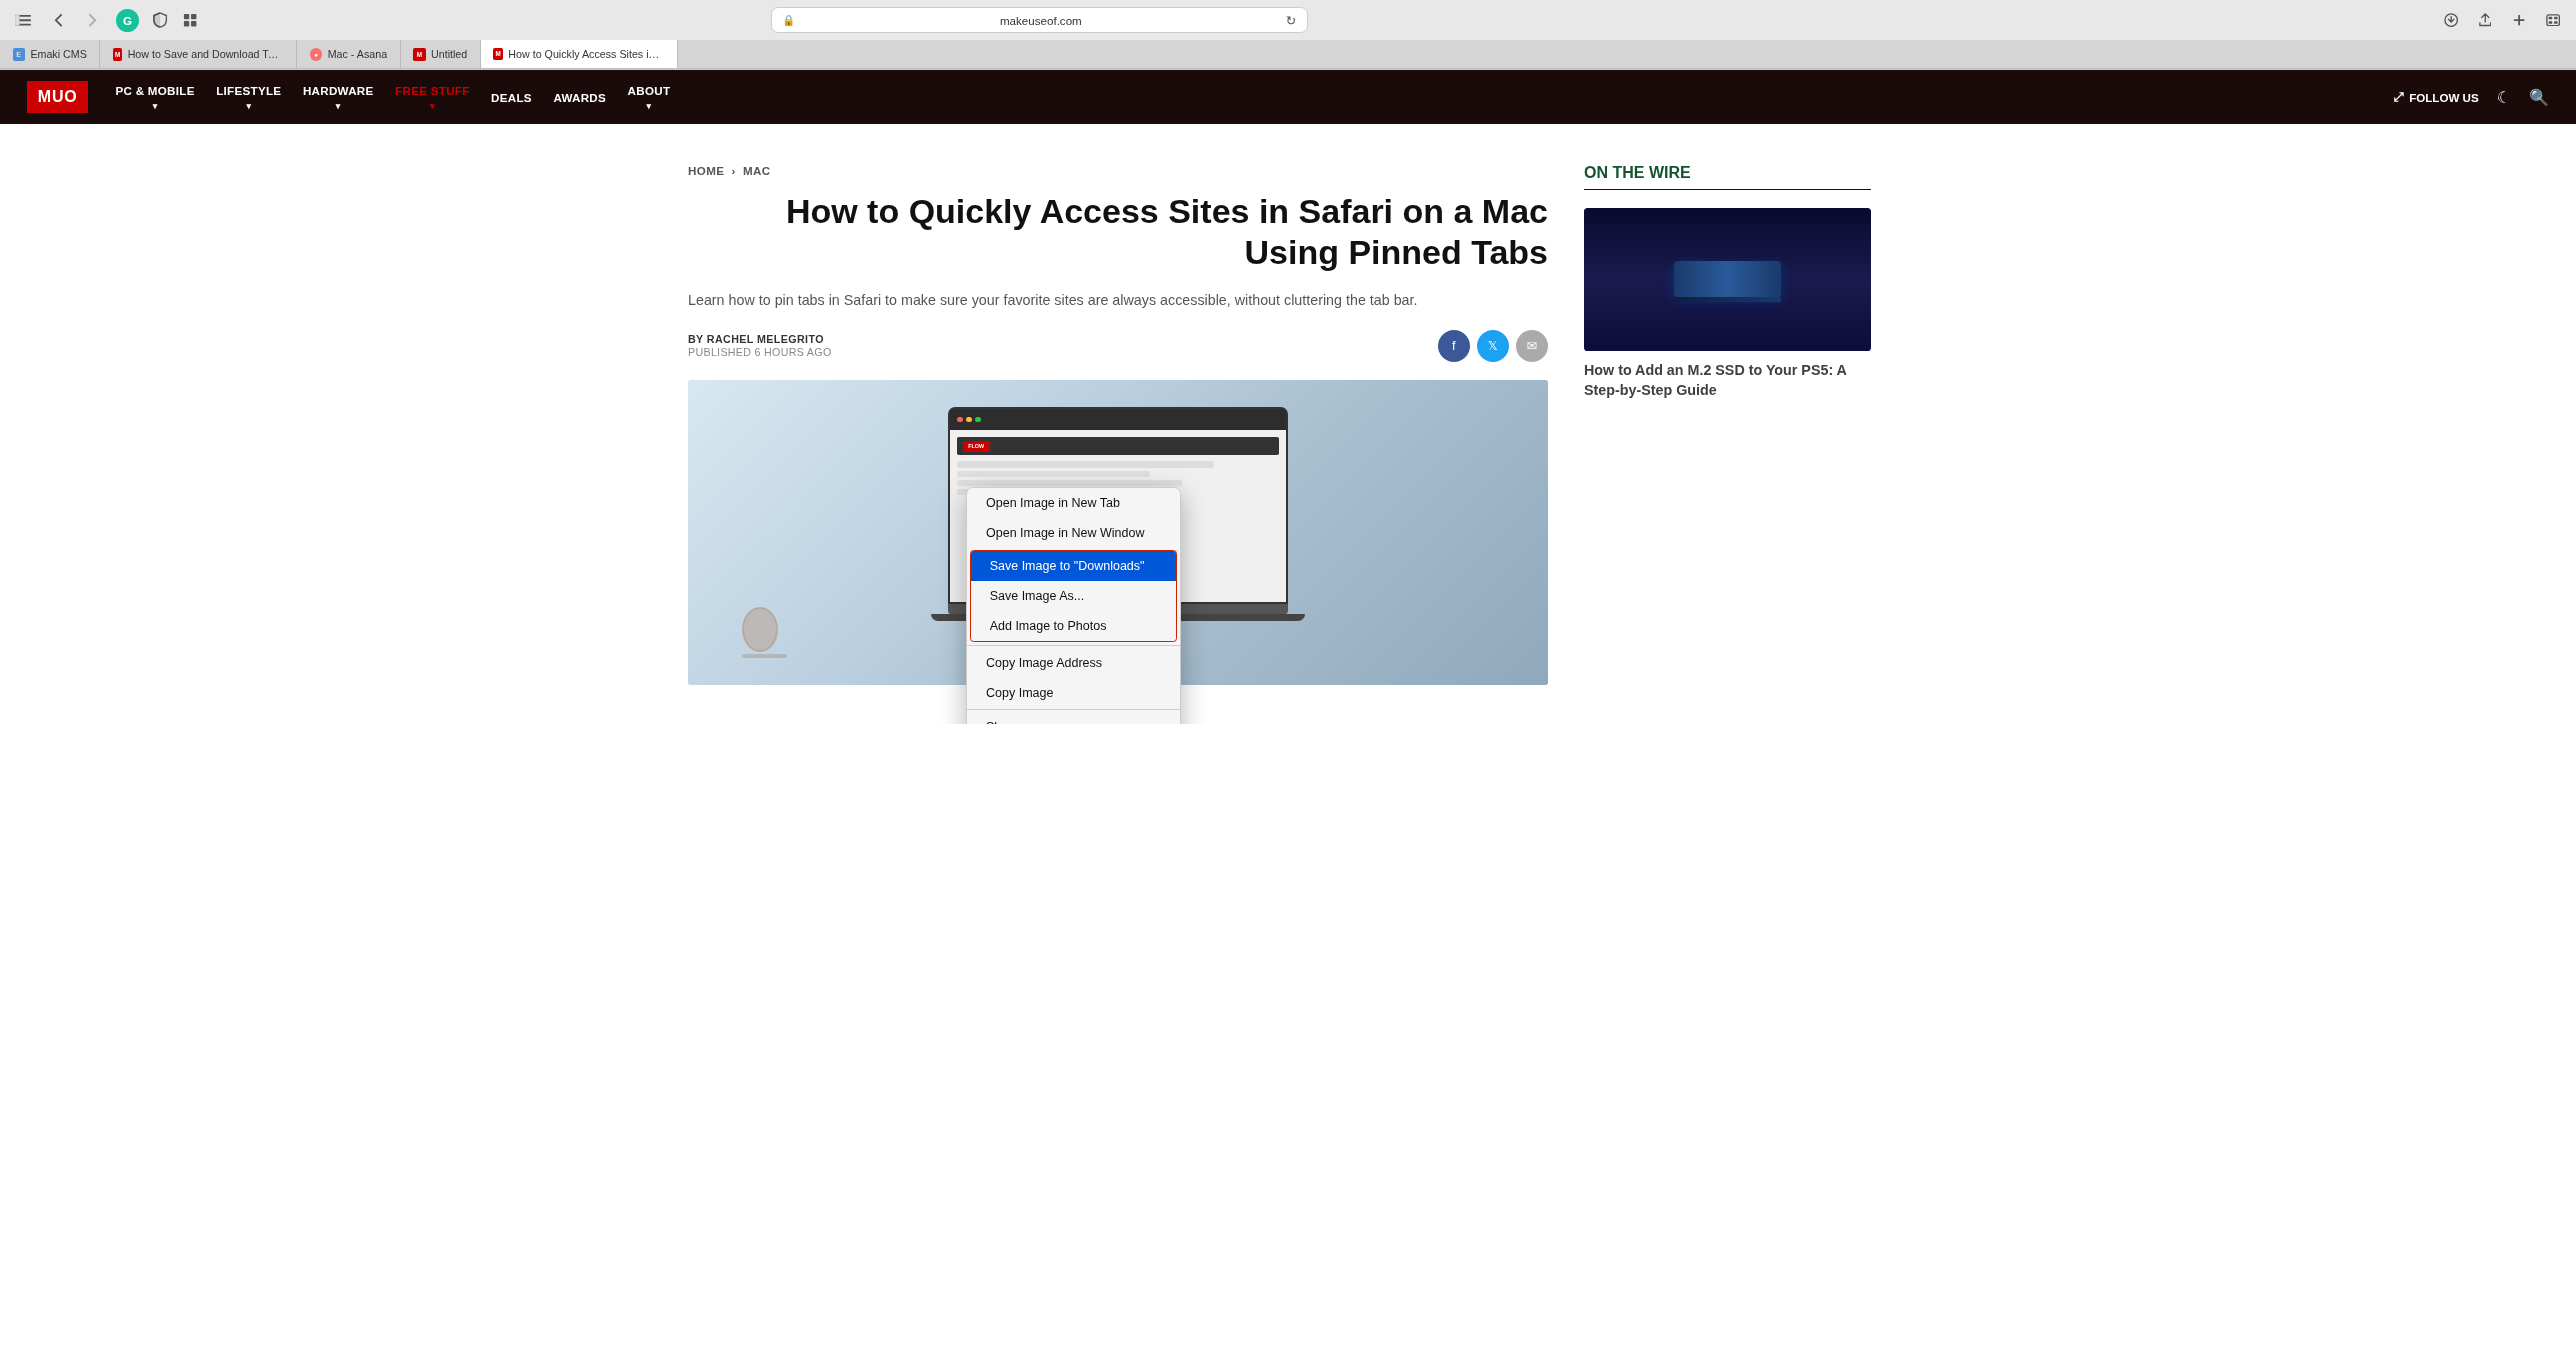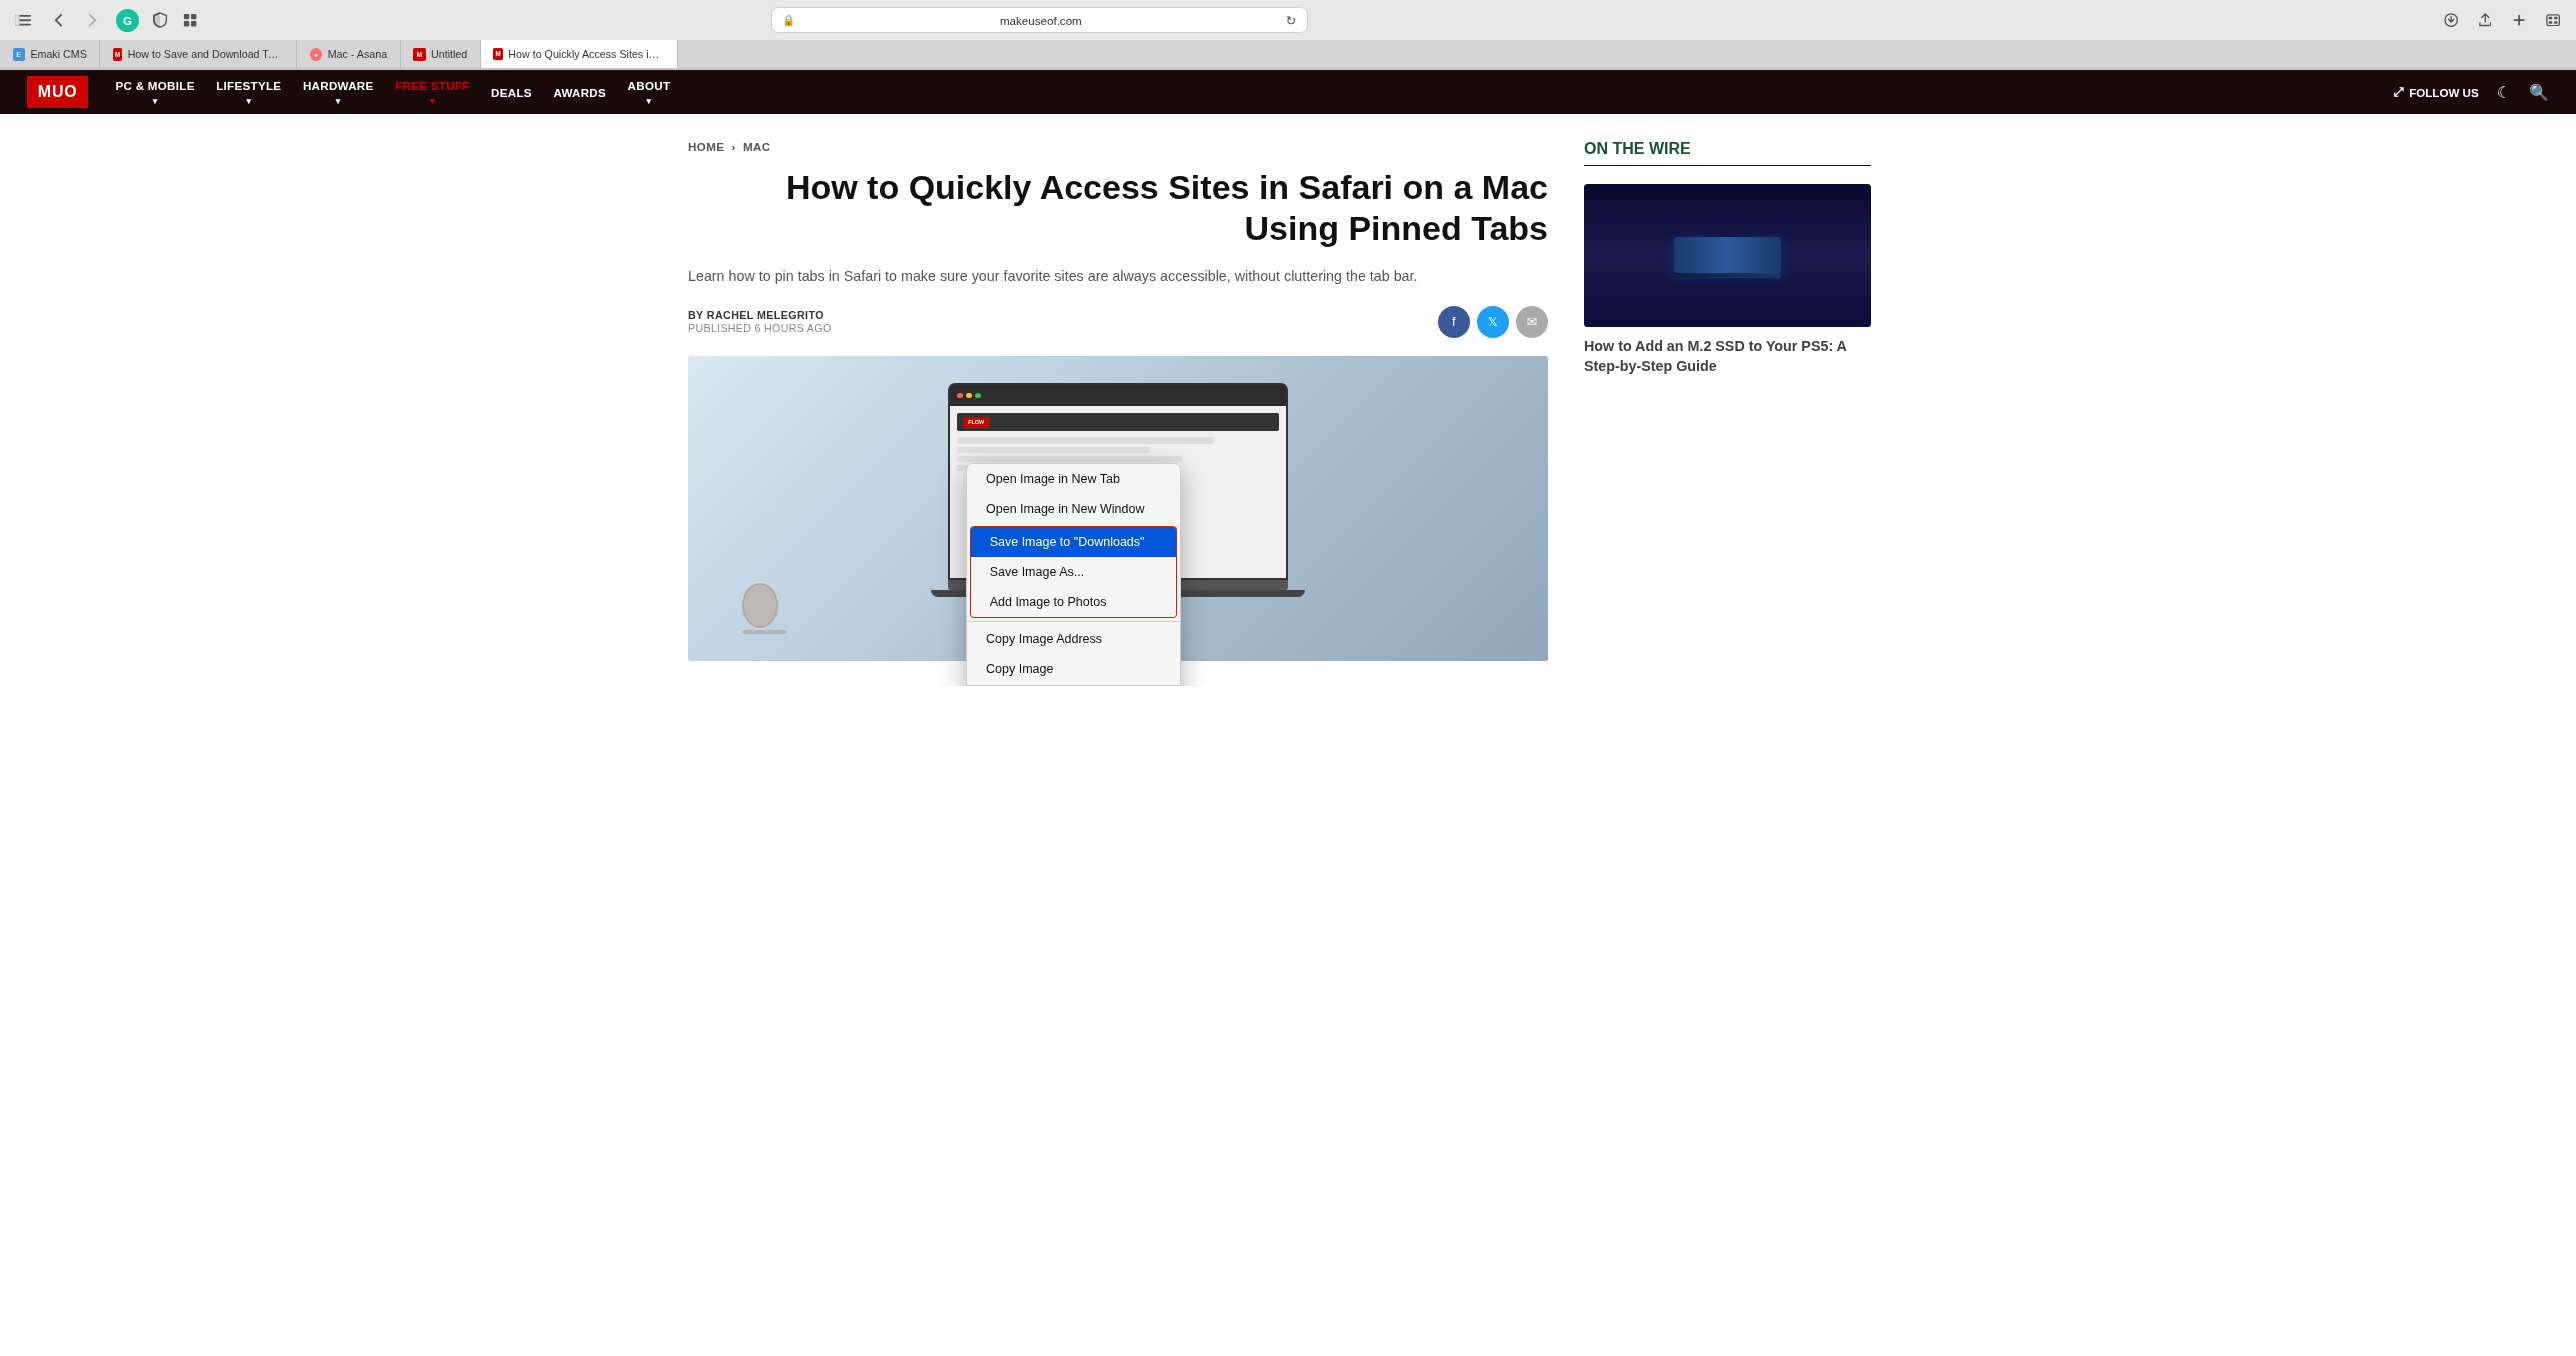--- a/index.html
+++ b/index.html
@@ -145,21 +145,21 @@
       white-space: nowrap;
     }
 
     
     .site-header {
       background: #1a0a0a;
       color: white;
       padding: 0 27px;
       display: flex;
       align-items: center;
-      height: 44px;
+      height: 54px;
       gap: 0;
     }
     .logo {
       background: #cc0000;
       color: white;
       font-weight: bold;
       font-size: 16px;
       padding: 7.2px 10.7px;
       margin-right: 27px;
       letter-spacing: 0.9px;
@@ -197,21 +197,21 @@
       align-items: center;
       gap: 5.4px;
     }
     .moon-icon { color: white; font-size: 16px; cursor: pointer; }
     .search-icon { color: white; font-size: 16px; cursor: pointer; }
 
     
     .content-wrapper {
       display: flex;
       max-width: 1254px;
-      margin: 4px auto;
+      margin: 18px auto;
       padding: 21.5px 27px;
       gap: 36px;
     }
     .main-content { flex: 1; max-width: 860px; }
     .sidebar { width: 287px; flex-shrink: 0; }
 
     
     .breadcrumb {
       display: flex;
       align-items: center;

